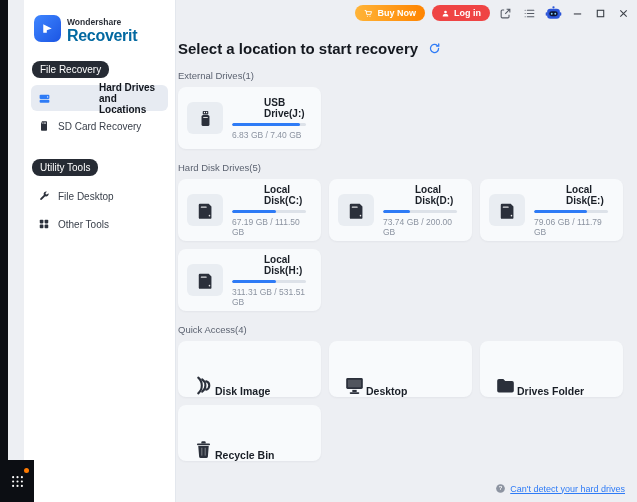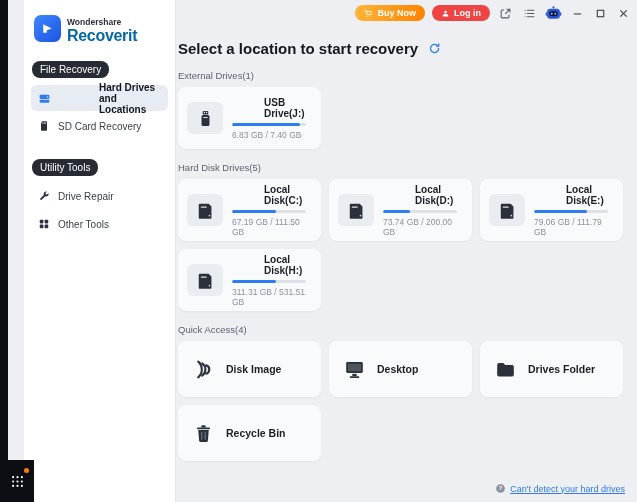--- a/index.html
+++ b/index.html
@@ -39,21 +39,21 @@
   .refresh-btn { width:15px; height:15px; display:flex; align-items:center; justify-content:center; cursor:pointer; }
   .section-label { font-size:9.5px; color:#5b6270; margin:13px 0 6px; }
   .cards { display:grid; grid-template-columns:repeat(3,1fr); gap:8px; }
   .drive-card { background:#f8fafc; border-radius:8px; height:62px; display:flex; align-items:center; padding:0 9px; cursor:pointer; box-shadow:0 1px 2px rgba(30,40,60,.05); }
   .drive-icon-box { width:36px; height:32px; background:#e9edf2; border-radius:6px; display:flex; align-items:center; justify-content:center; flex:0 0 auto; }
   .drive-info { margin-left:9px; }
   .drive-name { font-size:10px; font-weight:700; color:#1a1f27; margin-bottom:4px;padding-left:32px; }
   .progress { width:74px; height:3px; background:#dde2e9; border-radius:2px; overflow:hidden; margin-bottom:4px; }
   .progress-fill { height:100%; background:#2e7bf6; border-radius:2px; }
   .drive-capacity { font-size:8.5px; color:#8b93a0; }
-  .quick-card { background:#f8fafc; border-radius:8px; height:56px; display:flex; align-items:center; gap:11px; padding:0 13px; cursor:pointer; box-shadow:0 1px 2px rgba(30,40,60,.05); }
+  .quick-card { background:#f8fafc; border-radius:8px; height:56px; display:flex; align-items:flex-end; padding:0 13px; cursor:pointer; box-shadow:0 1px 2px rgba(30,40,60,.05); }
   .quick-label { font-size:10.5px; font-weight:700; color:#1a1f27; }
   .q-icon { width:24px; height:24px; display:flex; align-items:center; justify-content:center; flex:0 0 auto; }
   .footer-link { position:absolute; right:12px; bottom:8px; display:flex; align-items:center; gap:4px; z-index:4; }
   .footer-link a { color:#2e7bf6; font-size:9px; text-decoration:underline; cursor:pointer; }
 </style>
 </head>
 <body>
 
 <div class="window">
 
@@ -100,21 +100,21 @@
     </div>
 
     <div class="side-badge badge-gap">Utility Tools</div>
 
     <div class="side-item">
       <span class="s-icon">
         <svg viewBox="0 0 24 24" width="12" height="12" fill="#2b303b">
             <path d="M21 6.5a5 5 0 0 1-6.6 6.2L7.9 19.2a2 2 0 1 1-2.8-2.8l6.5-6.5A5 5 0 0 1 17.8 3.3l-2.9 2.9.7 2.1 2.1.7z"></path>
           </svg>
       </span>
-      <span>Drive Repair</span>
+      <span>File Desktop</span>
     </div>
 
     <div class="side-item">
       <span class="s-icon">
         <svg viewBox="0 0 24 24" width="12" height="12" fill="#2b303b">
             <rect x="3.5" y="3.5" width="7.3" height="7.3" rx="1.6"></rect>
             <rect x="13.2" y="3.5" width="7.3" height="7.3" rx="1.6"></rect>
             <rect x="3.5" y="13.2" width="7.3" height="7.3" rx="1.6"></rect>
             <rect x="13.2" y="13.2" width="7.3" height="7.3" rx="1.6"></rect>
           </svg>

